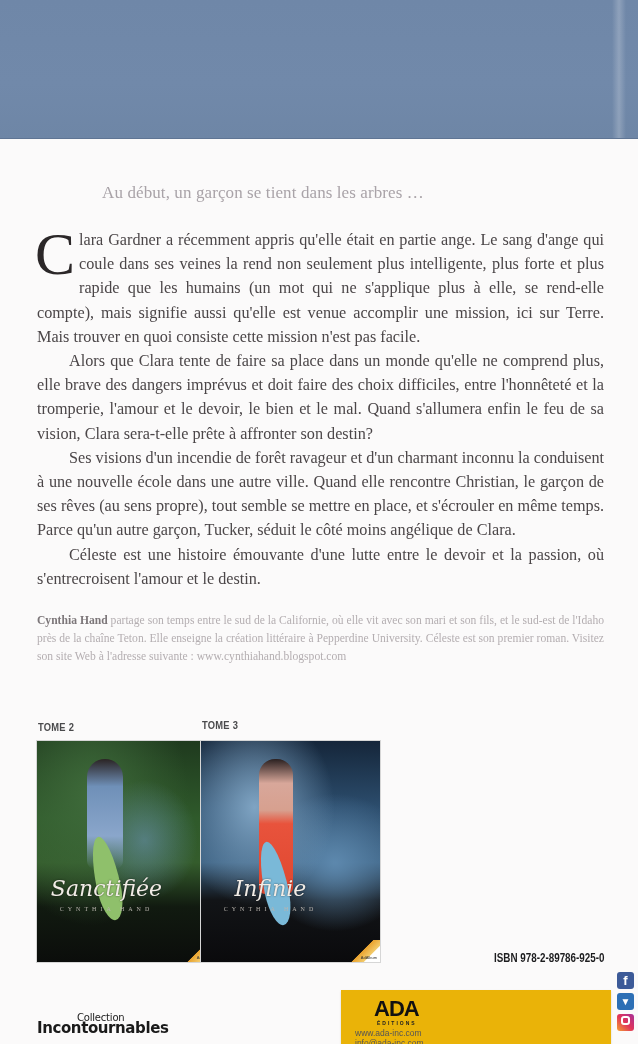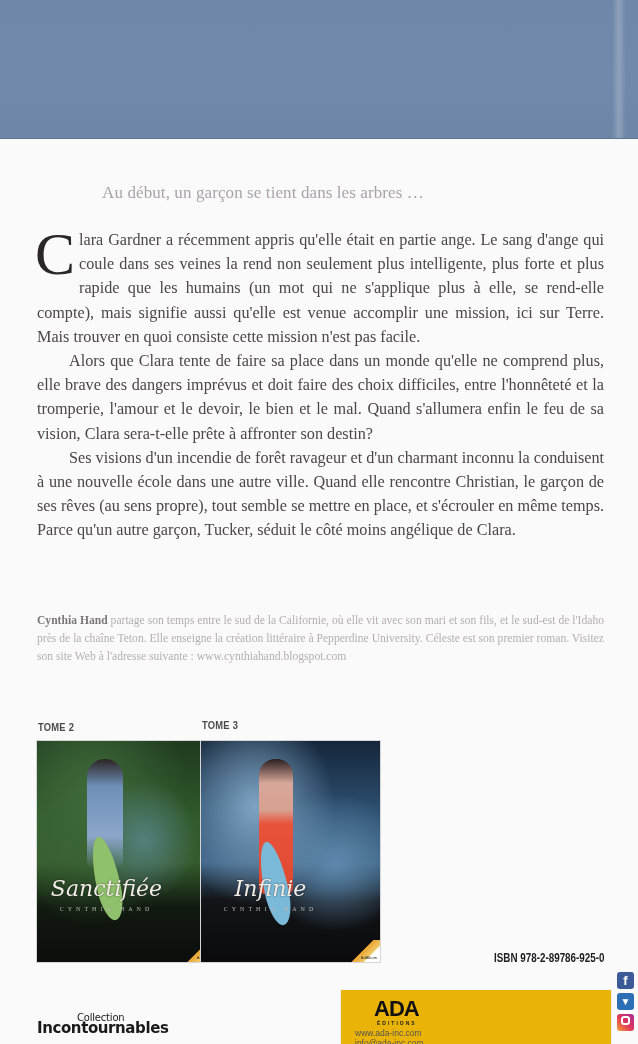--- a/index.html
+++ b/index.html
@@ -154,20 +154,21 @@
 <div class="top-band">
   <div class="sheen"></div>
 </div>
 
 <div class="tagline">Au début, un garçon se tient dans les arbres …</div>
 
 <div class="blurb">
   <p class="first"><span class="dropcap">C</span><span>lara Gardner a récemment appris qu'elle était en partie ange. Le sang d'ange qui coule dans ses veines la rend non seulement plus intelligente, plus forte et plus rapide que les humains (un mot qui ne s'applique plus à elle, se rend-elle compte), mais signifie aussi qu'elle est venue accomplir une mission, ici sur Terre. Mais trouver en quoi consiste cette mission n'est pas facile.</span></p>
   <p>Alors que Clara tente de faire sa place dans un monde qu'elle ne comprend plus, elle brave des dangers imprévus et doit faire des choix difficiles, entre l'honnêteté et la tromperie, l'amour et le devoir, le bien et le mal. Quand s'allumera enfin le feu de sa vision, Clara sera-t-elle prête à affronter son destin?</p>
   <p>Ses visions d'un incendie de forêt ravageur et d'un charmant inconnu la conduisent à une nouvelle école dans une autre ville. Quand elle rencontre Christian, le garçon de ses rêves (au sens propre), tout semble se mettre en place, et s'écrouler en même temps. Parce qu'un autre garçon, Tucker, séduit le côté moins angélique de Clara.</p>
+  <p>Céleste est une histoire émouvante d'une lutte entre le devoir et la passion, où s'entrecroisent l'amour et le destin.</p>
 </div>
 
 <div class="bio"><span class="author">Cynthia Hand</span><span> partage son temps entre le sud de la Californie, où elle vit avec son mari et son fils, et le sud-est de l'Idaho près de la chaîne Teton. Elle enseigne la création littéraire à Pepperdine University. Céleste est son premier roman. Visitez son site Web à l'adresse suivante : www.cynthiahand.blogspot.com</span></div>
 
 <div class="tome-label" style="left:38px; top:721px;">TOME 2</div>
 <div class="tome-label" style="left:202px; top:719px;">TOME 3</div>
 
 <div class="cover cover-2">
   <div class="figure-2"></div>
   <div class="feather feather-2"></div>

